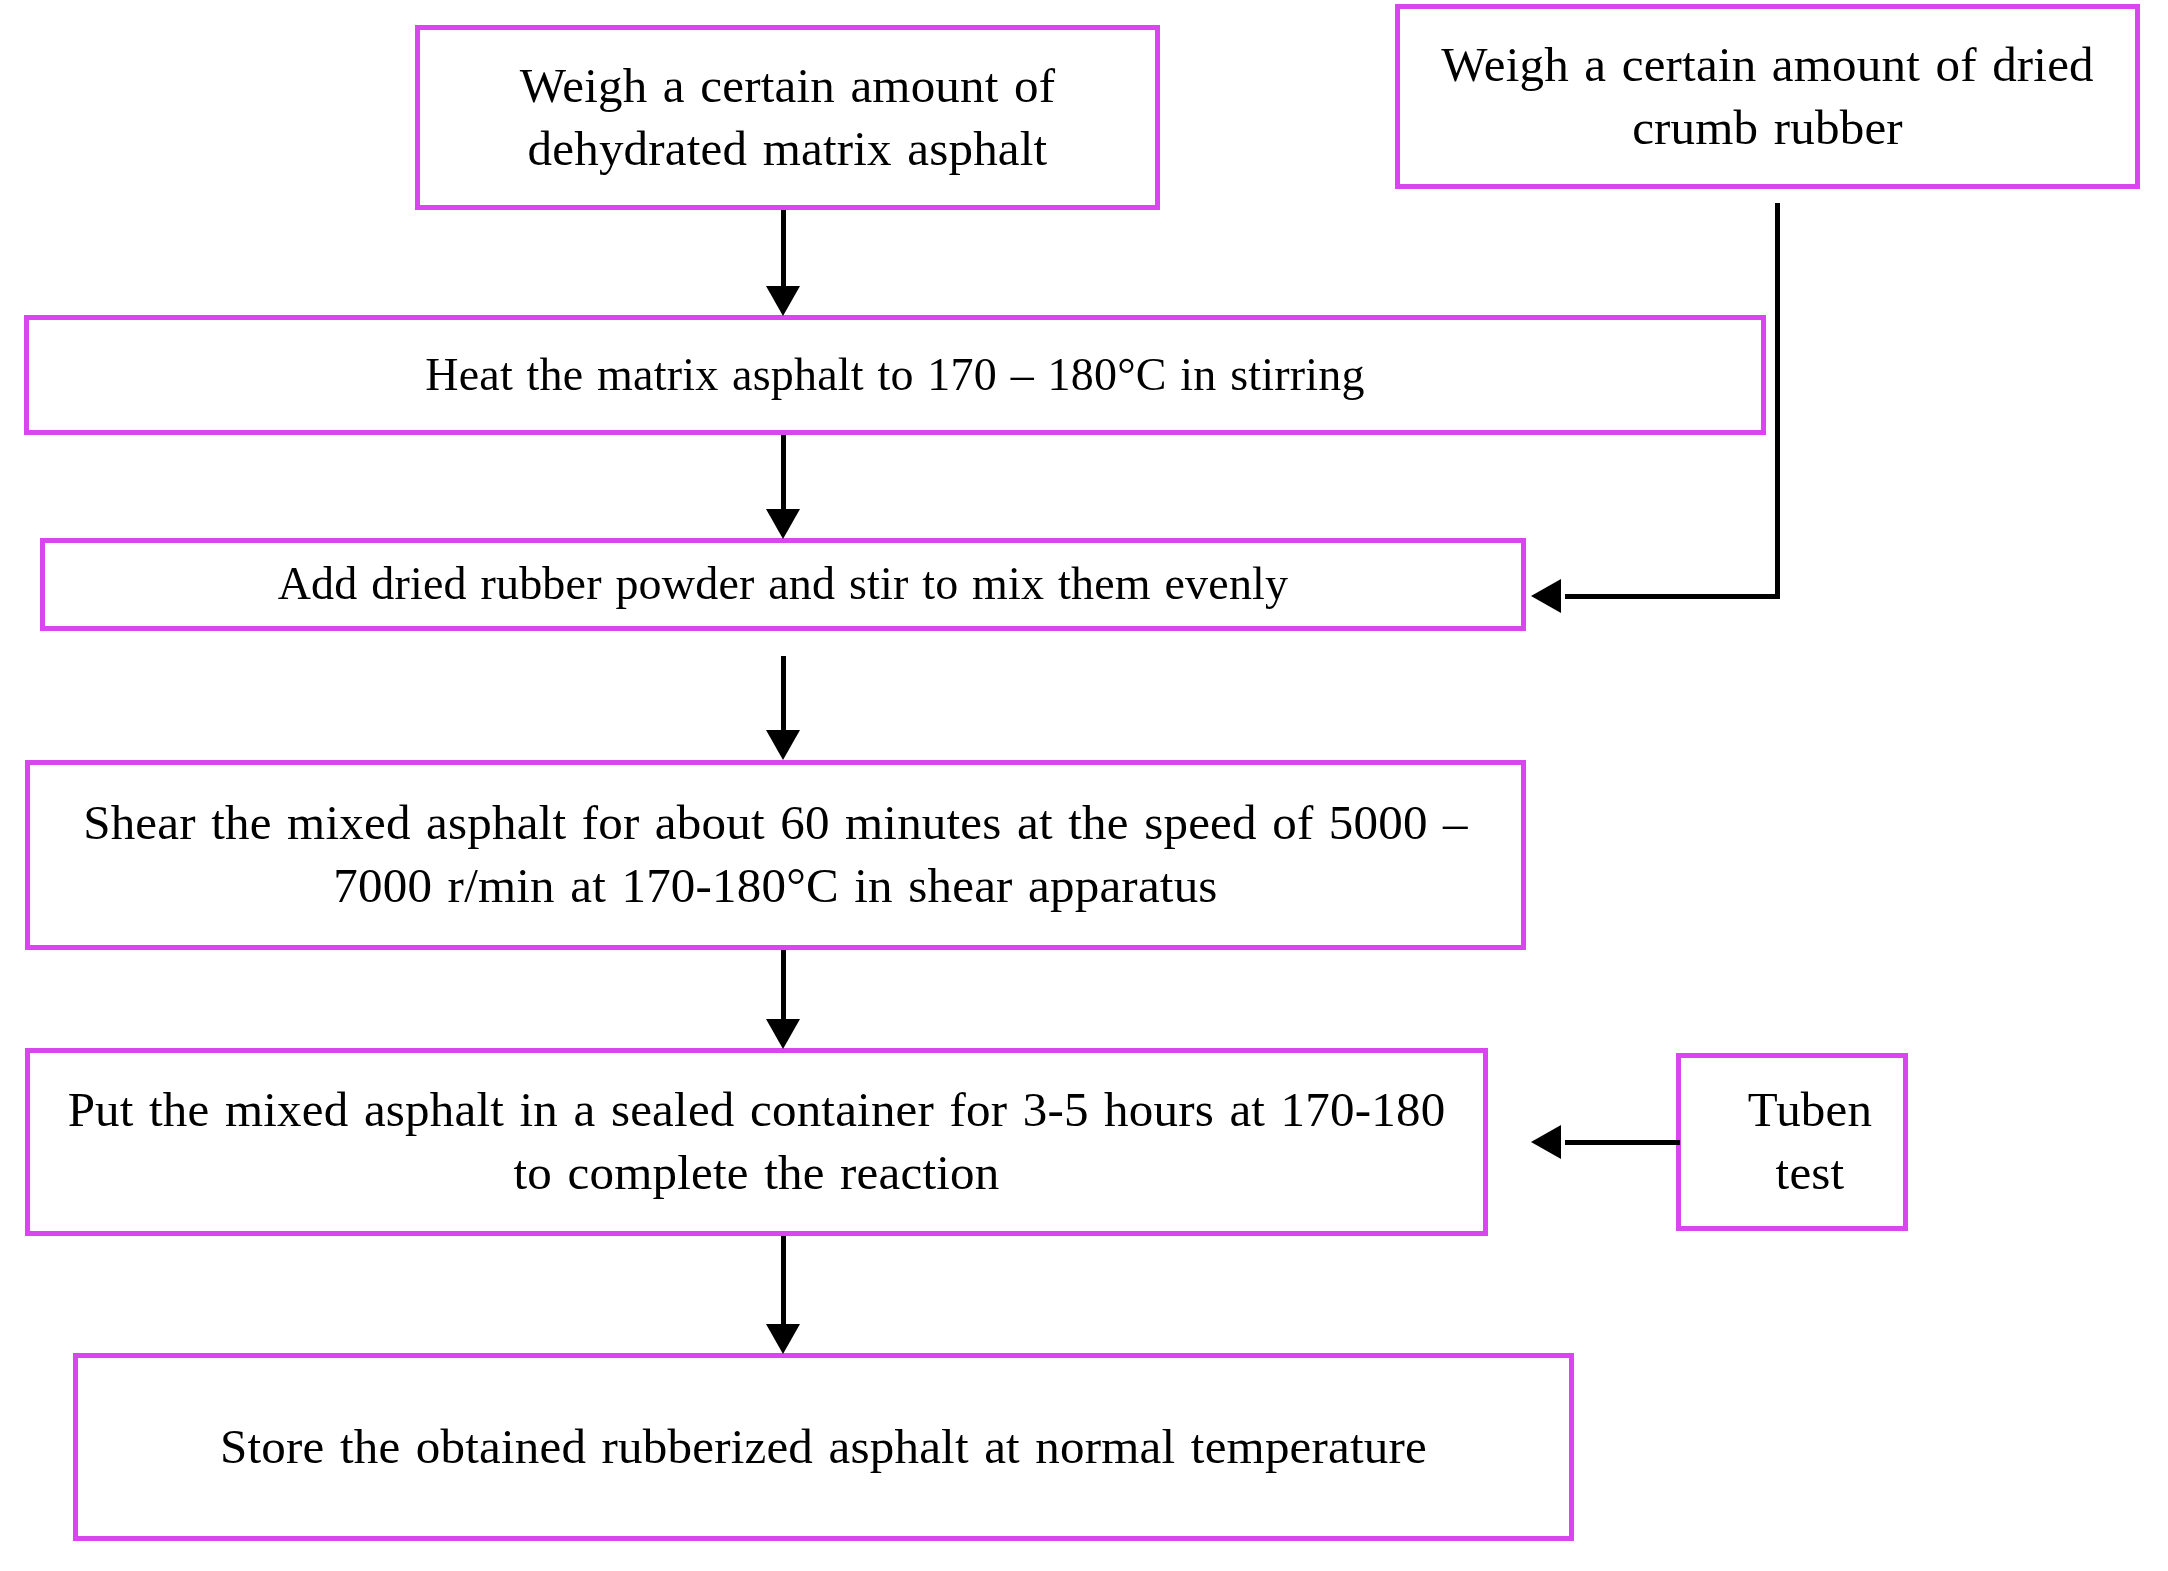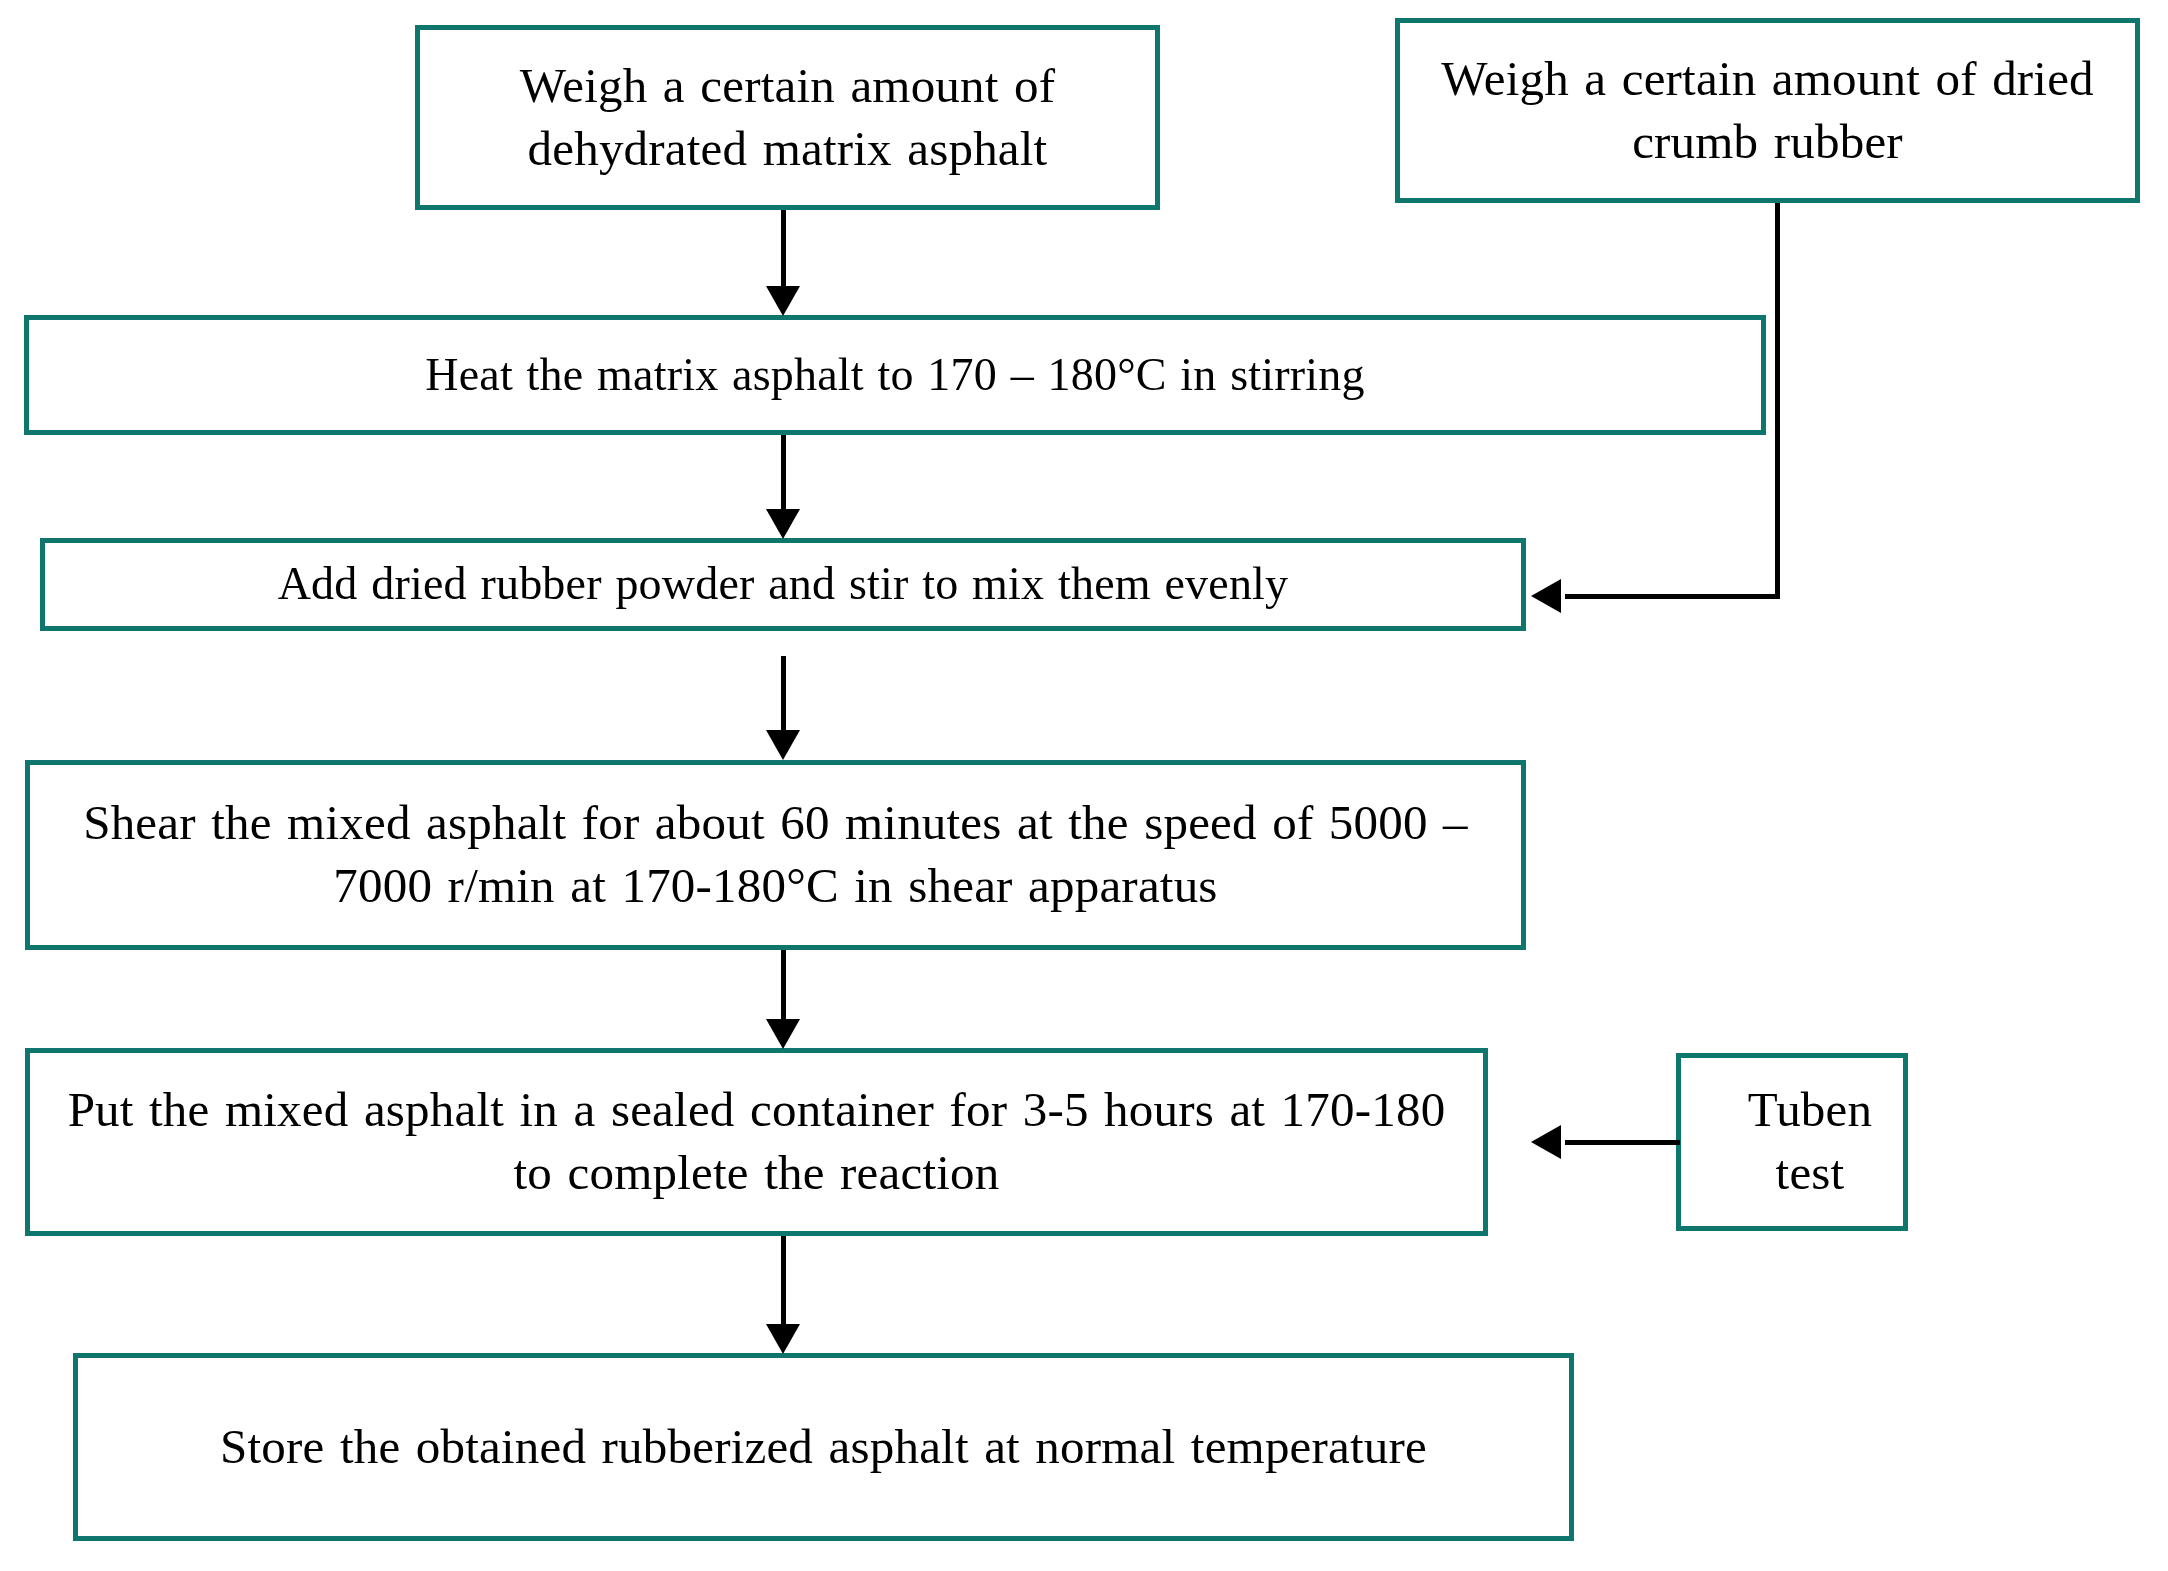--- a/index.html
+++ b/index.html
@@ -11,21 +11,21 @@
     position: relative;
     width: 2168px;
     height: 1571px;
     background: #ffffff;
     font-family: "Liberation Serif", "DejaVu Serif", serif;
     overflow: hidden;
   }
   .node {
     position: absolute;
     box-sizing: border-box;
-    border: 5px solid #0f766e;
+    border: 5px solid #d946ef;
     background: #ffffff;
     display: flex;
     align-items: center;
     justify-content: center;
     text-align: center;
     color: #000000;
   }
   .node .label {
     display: block;
     width: 100%;
@@ -70,21 +70,21 @@
 </style>
 </head>
 <body>
 
 <div id="canvas">
 
   <div class="node" style="left:415px; top:25px; width:745px; height:185px;">
     <span class="label">Weigh a certain amount of dehydrated matrix asphalt</span>
   </div>
 
-  <div class="node" style="left:1395px; top:18px; width:745px; height:185px;">
+  <div class="node" style="left:1395px; top:4px; width:745px; height:185px;">
     <span class="label">Weigh a certain amount of dried crumb rubber</span>
   </div>
 
   <div class="node small" style="left:24px; top:315px; width:1742px; height:120px;">
     <span class="label">Heat the matrix asphalt to 170 – 180°C in stirring</span>
   </div>
 
   <div class="node small" style="left:40px; top:538px; width:1486px; height:93px;">
     <span class="label">Add dried rubber powder and stir to mix them  evenly</span>
   </div>

